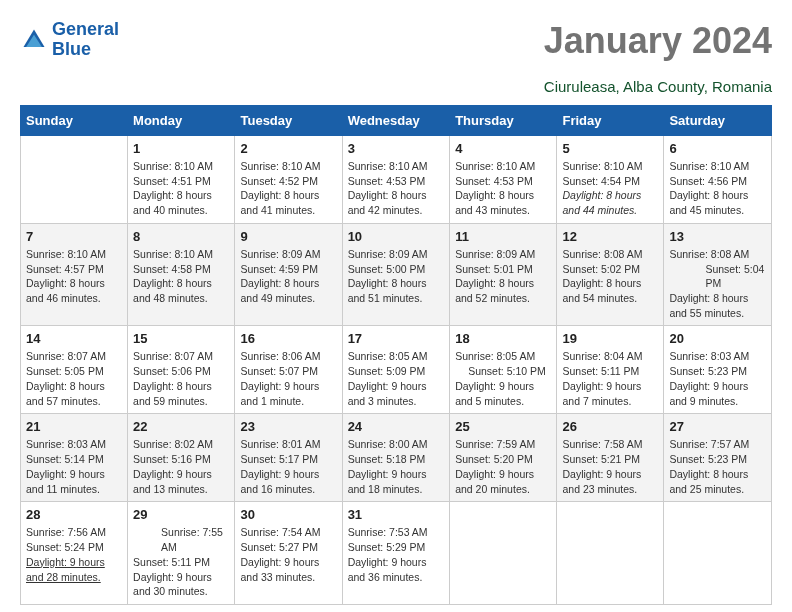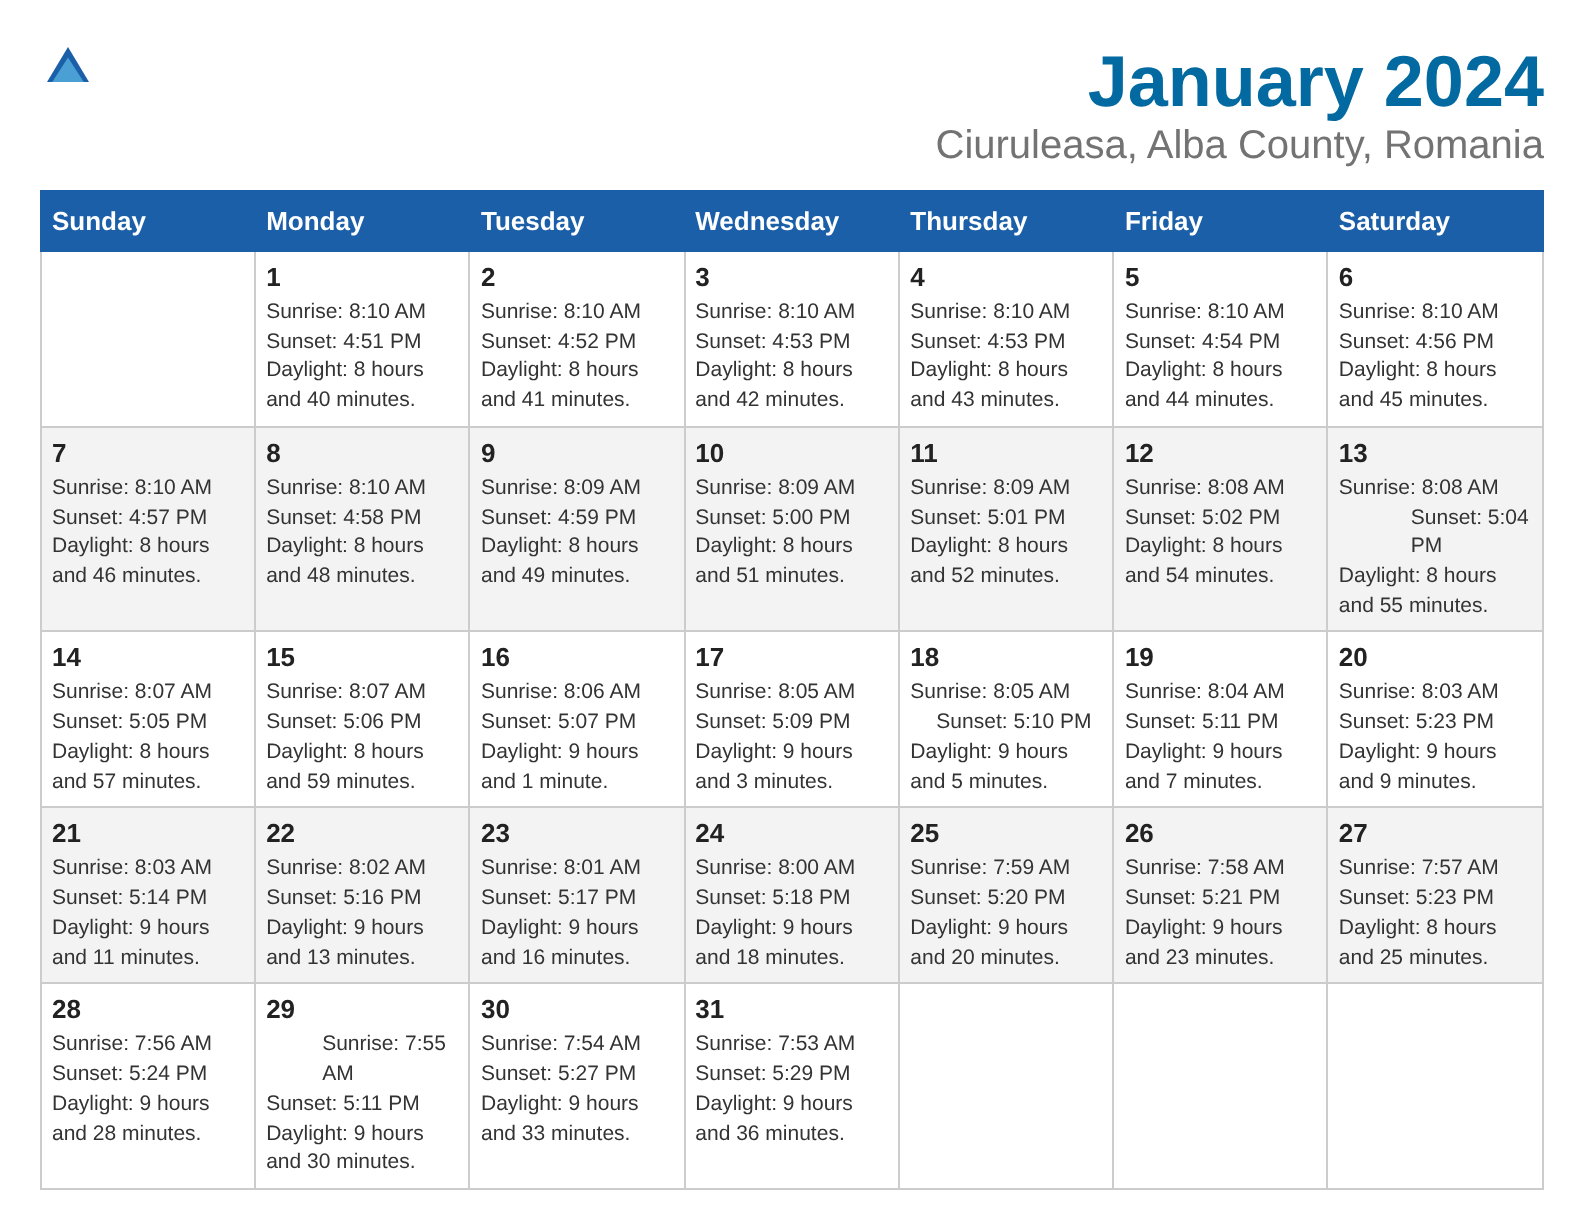--- a/index.html
+++ b/index.html
@@ -33,25 +33,26 @@
     .logo-icon {
       width: 28px;
       height: 28px;
     }
     .title-area {
       text-align: right;
     }
     .main-title {
       font-size: 36px;
       font-weight: bold;
-      color: #0369a1;
+      color: #737373;
     }
     .subtitle {
-      font-size: 20px;
-      color: #737373;
+      font-size: 15px;
+      color: #14532d;
+      margin-top: 16px;
     }
     table {
       width: 100%;
       border-collapse: collapse;
       font-size: 11px;
     }
     thead tr th {
       background-color: #1a5fa8;
       color: #fff;
       padding: 7px 5px;
@@ -94,20 +95,24 @@
   </style>
 </head>
 <body>
 
 <div class="header-area">
   <div class="logo">
     <svg class="logo-icon" viewBox="0 0 32 32">
       <polygon points="16,4 28,24 4,24" fill="#1a5fa8"></polygon>
       <polygon points="16,10 25,24 7,24" fill="#4a9fd4"></polygon>
     </svg>
+    <div class="logo-text">
+      <div><span>General</span></div>
+      <div><span>Blue</span></div>
+    </div>
   </div>
   <div class="title-area">
     <div class="main-title">January 2024</div>
     <div class="subtitle">Ciuruleasa, Alba County, Romania</div>
   </div>
 </div>
 
 <table>
   <thead>
     <tr>
@@ -154,21 +159,21 @@
             <span style="display: block;">Sunrise: 8:10 AM</span>
             <span style="display: block;">Sunset: 4:53 PM</span>
             <span style="display: block;">Daylight: 8 hours and 43 minutes.</span>
           </div>
         </td>
         <td>
           <span class="day-num">5</span>
           <div class="day-detail">
             <span style="display: block;">Sunrise: 8:10 AM</span>
             <span style="display: block;">Sunset: 4:54 PM</span>
-            <span style="display: block;">Daylight: 8 hours and 44 minutes.</span>
+            <span style="display: block; font-style: italic;">Daylight: 8 hours and 44 minutes.</span>
           </div>
         </td>
         <td>
           <span class="day-num">6</span>
           <div class="day-detail">
             <span style="display: block;">Sunrise: 8:10 AM</span>
             <span style="display: block;">Sunset: 4:56 PM</span>
             <span style="display: block;">Daylight: 8 hours and 45 minutes.</span>
           </div>
         </td>
@@ -346,21 +351,21 @@
             <span style="display: block;">Daylight: 8 hours and 25 minutes.</span>
           </div>
         </td>
       </tr>
       <tr>
         <td>
           <span class="day-num">28</span>
           <div class="day-detail">
             <span style="display: block;">Sunrise: 7:56 AM</span>
             <span style="display: block;">Sunset: 5:24 PM</span>
-            <span style="display: block;">Daylight: 9 hours and 28 minutes.</span>
+            <span style="display: block; text-decoration: underline;">Daylight: 9 hours and 28 minutes.</span>
           </div>
         </td>
         <td>
           <span class="day-num">29</span>
           <div class="day-detail">
             <span style="display: block; margin-left: 28px;">Sunrise: 7:55 AM</span>
             <span style="display: block;">Sunset: 5:11 PM</span>
             <span style="display: block;">Daylight: 9 hours and 30 minutes.</span>
           </div>
         </td>

